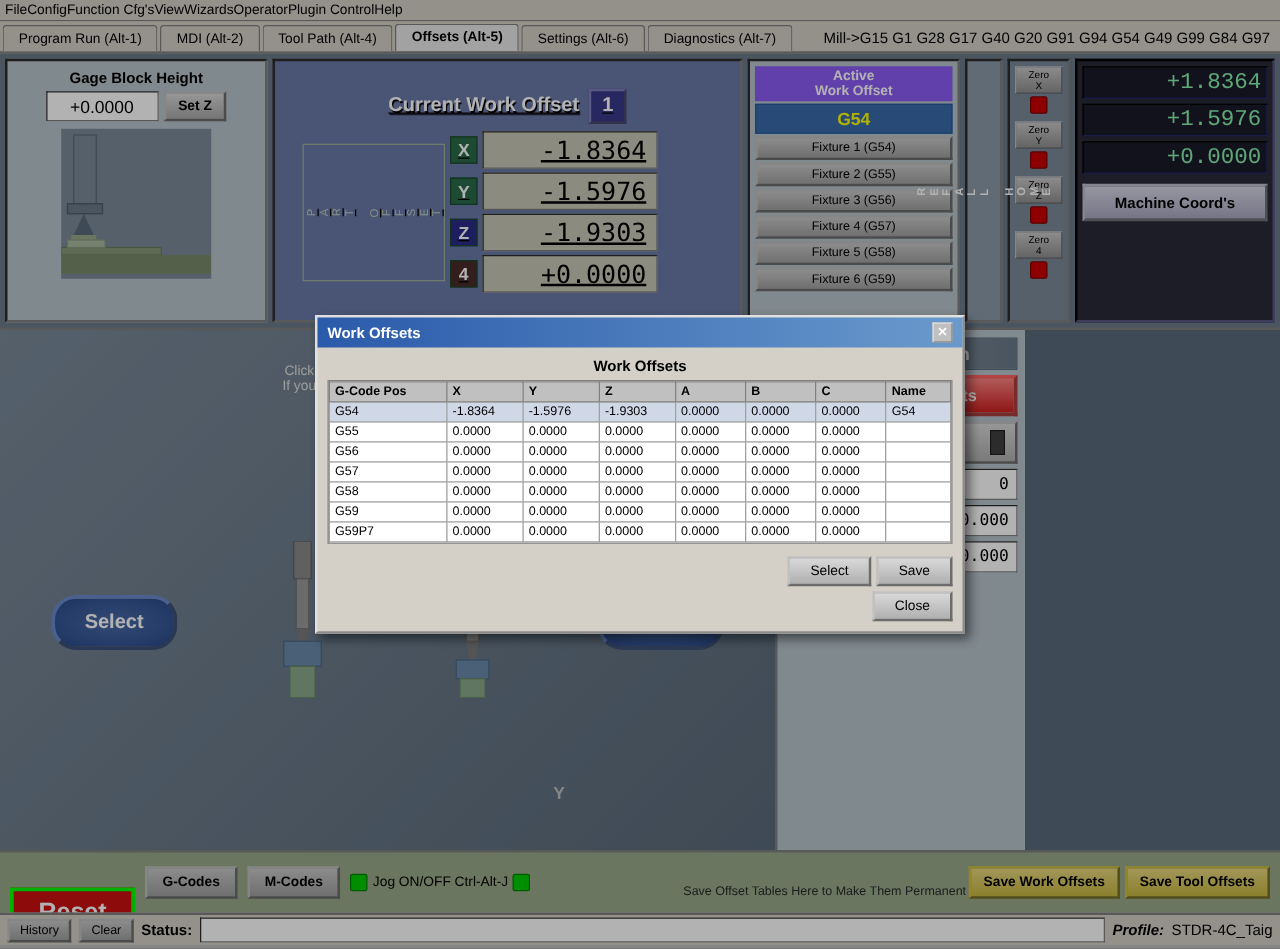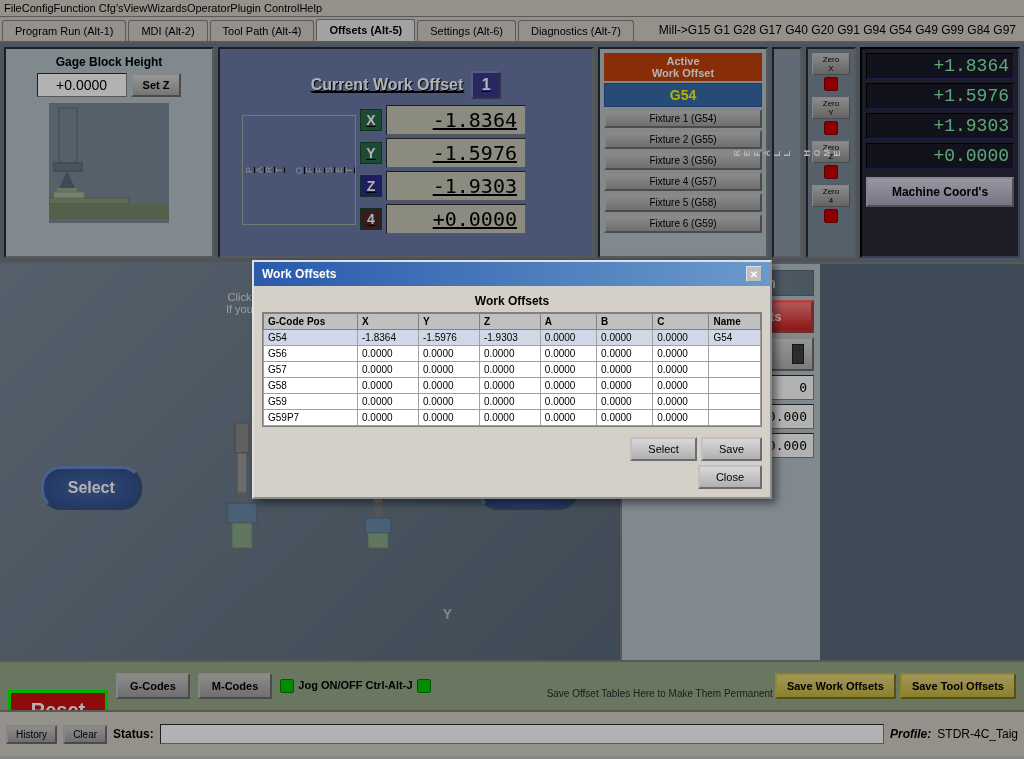--- a/index.html
+++ b/index.html
@@ -37,21 +37,21 @@
     .wo-axes { display: flex; flex-direction: column; gap: 4px; }
     .axis-block { display: flex; flex-direction: column; gap: 3px; }
     .axis-row { display: flex; align-items: center; gap: 4px; }
     .axis-letter { background: #2a6a4a; color: #fff; font-size: 14px; font-weight: bold; width: 22px; height: 22px; display: flex; align-items: center; justify-content: center; border: 1px solid #1a4a2a; }
     .axis-letter.z-axis { background: #2a2a8a; }
     .axis-letter.four-axis { background: #4a2a2a; }
     .axis-value { background: #c8c8b8; border: 1px inset #808080; font-size: 20px; text-align: right; padding: 2px 8px; width: 140px; font-family: monospace; }
 
     
     .active-wo-panel { background: #b8c4cc; border: 2px inset #808080; padding: 4px; width: 170px; display: flex; flex-direction: column; gap: 2px; }
-    .awo-title { font-size: 11px; font-weight: bold; text-align: center; background: #c2410c; color: #fff; padding: 2px; }
+    .awo-title { font-size: 11px; font-weight: bold; text-align: center; background: #8b5cf6; color: #fff; padding: 2px; }
     .awo-active { background: #3a6aaa; color: #ffff00; font-size: 14px; font-weight: bold; text-align: center; padding: 3px; border: 1px solid #2a5a9a; }
     .awo-btn { background: linear-gradient(to bottom, #c8c8c8, #a0a0a0); border: 2px outset #c0c0c0; padding: 2px 4px; cursor: pointer; font-size: 10px; text-align: center; }
 
     
     .refall-panel { background: #8a9aaa; border: 2px inset #808080; width: 30px; display: flex; flex-direction: column; align-items: center; justify-content: center; }
     .refall-text { font-size: 9px; color: #fff; writing-mode: vertical-rl; transform: rotate(180deg); font-weight: bold; }
 
     
     .dro-panel { background: #7a8a9a; border: 2px inset #808080; padding: 4px; display: flex; flex-direction: column; gap: 2px; width: 50px; }
     .zero-btn { background: linear-gradient(to bottom, #c8c8c8, #909090); border: 1px outset #c0c0c0; font-size: 8px; text-align: center; padding: 1px 2px; cursor: pointer; }
@@ -78,29 +78,29 @@
     .tool-offset-onoff-btn { background: linear-gradient(to bottom, #d8d8d8, #b0b0b0); border: 2px outset #c0c0c0; font-size: 12px; padding: 5px 8px; cursor: pointer; display: flex; align-items: center; justify-content: space-between; }
     .onoff-indicator { width: 12px; height: 20px; background: #404040; border: 1px solid #202020; }
     .tool-field-row { display: flex; align-items: center; gap: 4px; }
     .tool-field-label { font-size: 12px; font-weight: bold; width: 70px; background: linear-gradient(to bottom, #d8d8d8, #b8b8b8); padding: 4px 6px; border: 1px outset #c0c0c0; text-align: center; }
     .tool-field-value { background: #fff; border: 1px inset #808080; padding: 4px 6px; font-size: 13px; flex: 1; text-align: right; font-family: monospace; }
 
     
     .bottom-section { background: #9aaa8a; border-top: 2px solid #808080; padding: 6px 8px; display: flex; align-items: center; gap: 8px; height: 50px; }
     .reset-btn { background: #cc1010; border: 3px solid #00ff00; color: #fff; font-size: 20px; font-weight: bold; padding: 6px 16px; cursor: pointer; min-width: 100px; text-align: center; margin-top: 48px; }
     .gcodes-btn, .mcodes-btn { background: linear-gradient(to bottom, #c8c8c8, #a0a0a0); border: 2px outset #c0c0c0; padding: 5px 12px; cursor: pointer; font-size: 11px; font-weight: bold; }
-    .jog-indicator { display: flex; align-items: flex-start; gap: 4px; font-size: 11px; font-weight: bold; }
+    .jog-indicator { display: flex; align-items: center; gap: 4px; font-size: 11px; }
     .jog-light { width: 14px; height: 14px; background: #00cc00; border-radius: 2px; border: 1px solid #008000; }
     .save-offsets-area { margin-left: auto; display: flex; align-items: flex-end; gap: 2px; }
     .save-label { font-size: 10px; color: #2a2a2a; text-align: center; }
     .save-btns-row { display: flex; gap: 4px; }
     .save-wo-btn, .save-to-btn { background: linear-gradient(to bottom, #e8d880, #c8b840); border: 2px outset #d0c040; padding: 5px 10px; cursor: pointer; font-size: 11px; font-weight: bold; }
 
     
-    .status-bar { background: #d4d0c8; border-top: 2px solid #808080; padding: 3px 6px; display: flex; align-items: center; gap: 6px; height: 46px; }
+    .status-bar { background: #d4d0c8; border-top: 2px solid #808080; padding: 3px 6px; display: flex; align-items: center; gap: 6px; height: 26px; }
     .history-btn { background: linear-gradient(to bottom, #c8c8c8, #a0a0a0); border: 2px outset #c0c0c0; padding: 2px 8px; cursor: pointer; font-size: 10px; }
     .clear-btn { background: linear-gradient(to bottom, #c8c8c8, #a0a0a0); border: 2px outset #c0c0c0; padding: 2px 8px; cursor: pointer; font-size: 10px; }
     .status-label { font-size: 12px; font-weight: bold; }
     .status-field { background: #fff; border: 1px inset #808080; flex: 1; height: 20px; }
     .profile-label { font-size: 12px; font-weight: bold; font-style: italic; }
     .profile-value { font-size: 12px; }
 
     
     .modal-overlay { position: fixed; top: 0; left: 0; width: 1024px; height: 759px; background: rgba(0,0,0,0.3); z-index: 100; display: flex; align-items: center; justify-content: center; }
     .modal { background: #d4d0c8; border: 2px outset #e0e0e0; box-shadow: 4px 4px 8px rgba(0,0,0,0.5); width: 520px; }
@@ -218,21 +218,20 @@
       <div class="zero-indicator"></div>
       <div class="zero-btn" style="margin-top:4px;">Zero<br>Z</div>
       <div class="zero-indicator"></div>
       <div class="zero-btn" style="margin-top:4px;">Zero<br>4</div>
       <div class="zero-indicator"></div>
     </div>
 
     <div class="dro-values-panel">
       <div class="dro-value">+1.8364</div>
       <div class="dro-value">+1.5976</div>
-      <div class="dro-value">+1.9303</div>
       <div class="dro-value">+0.0000</div>
       <button class="machine-coords-btn">Machine Coord's</button>
     </div>
 
   </div>
 
   <div class="middle-section" style="flex:1; min-height:0;">
 
     <div class="left-panel">
       <div class="please-text">Please...</div>
@@ -339,20 +338,30 @@
                 <td>G54</td>
                 <td>-1.8364</td>
                 <td>-1.5976</td>
                 <td>-1.9303</td>
                 <td>0.0000</td>
                 <td>0.0000</td>
                 <td>0.0000</td>
                 <td>G54</td>
               </tr>
               <tr>
+                <td>G55</td>
+                <td>0.0000</td>
+                <td>0.0000</td>
+                <td>0.0000</td>
+                <td>0.0000</td>
+                <td>0.0000</td>
+                <td>0.0000</td>
+                <td></td>
+              </tr>
+              <tr>
                 <td>G56</td>
                 <td>0.0000</td>
                 <td>0.0000</td>
                 <td>0.0000</td>
                 <td>0.0000</td>
                 <td>0.0000</td>
                 <td>0.0000</td>
                 <td></td>
               </tr>
               <tr>

